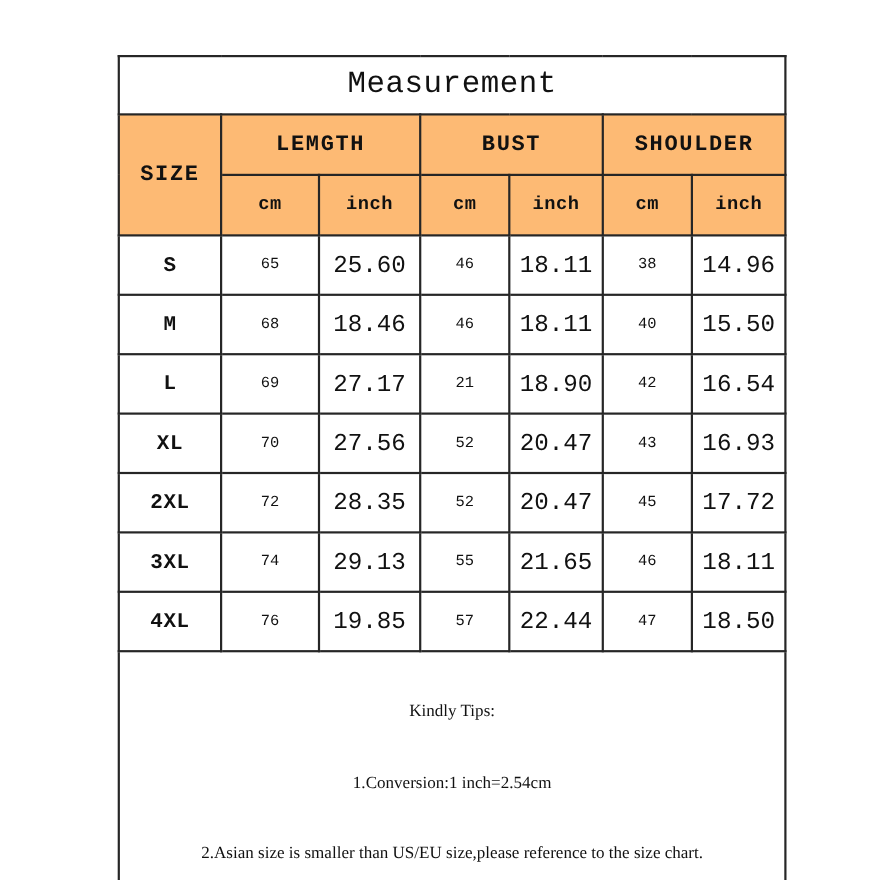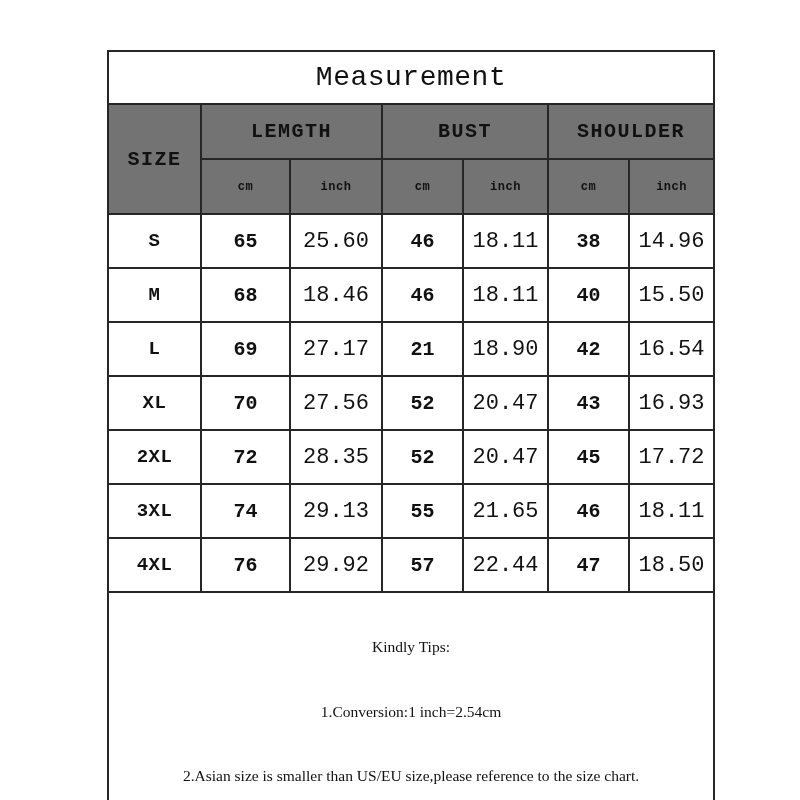--- a/index.html
+++ b/index.html
@@ -30,51 +30,51 @@
     vertical-align: middle;
     background: #ffffff;
   }
   tr.title-row th {
     height: 51px;
     font-size: 28px;
     font-weight: normal;
     letter-spacing: 0.5px;
   }
   tr.group-row th, tr.unit-row th {
-    background: #737373;
+    background: #fdba74;
   }
   tr.group-row th {
     height: 53px;
     font-size: 20px;
     font-weight: bold;
     letter-spacing: 1.5px;
   }
   th.size-head {
     font-size: 20px;
     font-weight: bold;
     letter-spacing: 1px;
     background: #b8c8e8;
   }
   tr.unit-row th {
     height: 53px;
-    font-size: 12px;
+    font-size: 17px;
     font-weight: bold;
     letter-spacing: 0.5px;
   }
   tr.data-row td {
     height: 52px;
   }
   td.size-cell {
     font-size: 19px;
     font-weight: bold;
     letter-spacing: 0.5px;
   }
   td.cm-cell {
-    font-size: 20px;
-    font-weight: bold;
+    font-size: 14px;
+    font-weight: normal;
   }
   td.in-cell {
     font-size: 22px;
     font-weight: normal;
   }
   td.tips-cell {
     height: 149px;
     text-align: left;
     vertical-align: top;
     padding: 7px 12px 0 5px;
@@ -167,21 +167,21 @@
         <td class="cm-cell">74</td>
         <td class="in-cell">29.13</td>
         <td class="cm-cell">55</td>
         <td class="in-cell">21.65</td>
         <td class="cm-cell">46</td>
         <td class="in-cell">18.11</td>
       </tr>
       <tr class="data-row">
         <td class="size-cell">4XL</td>
         <td class="cm-cell">76</td>
-        <td class="in-cell">29.92</td>
+        <td class="in-cell">19.85</td>
         <td class="cm-cell">57</td>
         <td class="in-cell">22.44</td>
         <td class="cm-cell">47</td>
         <td class="in-cell">18.50</td>
       </tr>
 
       <tr>
         <td colspan="7" class="tips-cell">
           <div>Kindly Tips:</div>
           <div>1.Conversion:1 inch=2.54cm</div>

